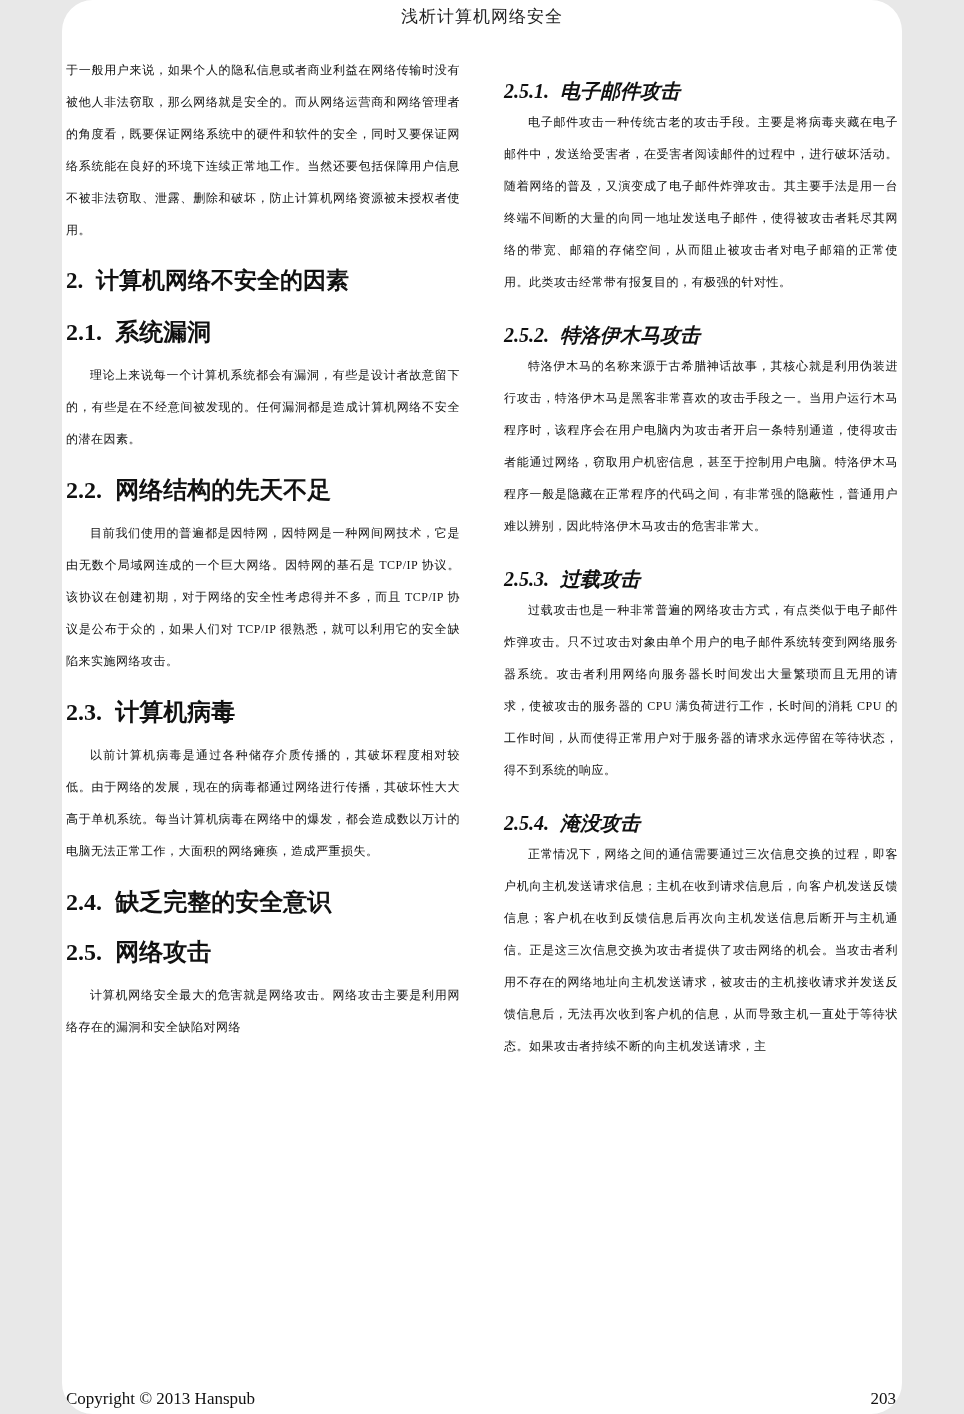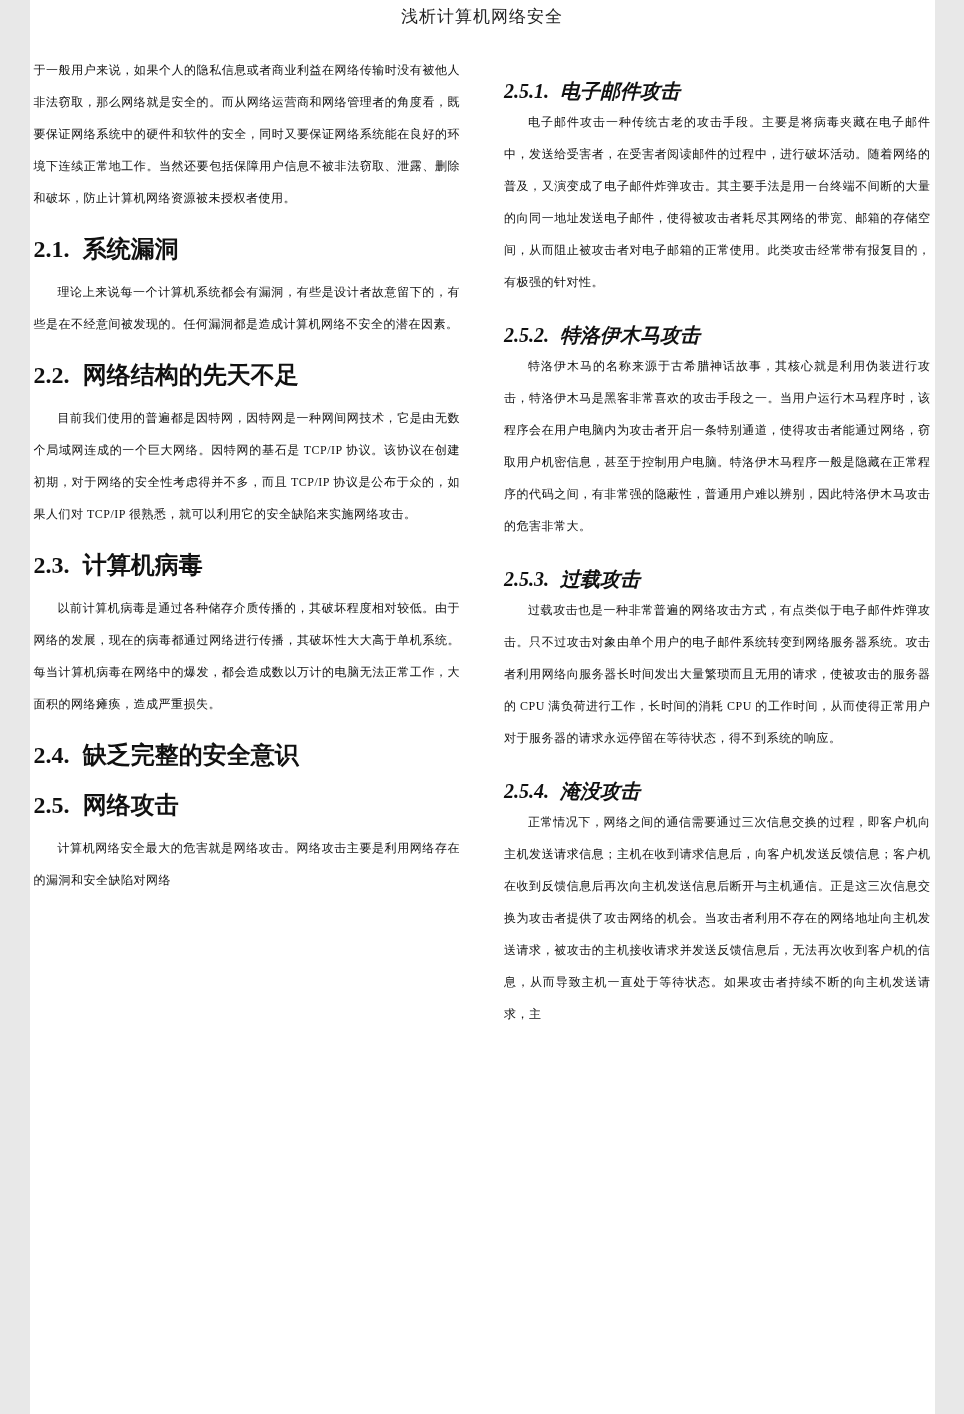--- a/index.html
+++ b/index.html
@@ -1,24 +1,25 @@
 <!DOCTYPE html>
 <html><head>
 <meta charset="utf-8">
 <style>
   html, body { margin: 0; padding: 0; background: #e8e8e8; }
   .page {
     position: relative;
-    width: 905px;
+    width: 840px;
     height: 1414px;
     margin: 0 auto;
     background: #ffffff;
     color: #111111;
     font-family: "Liberation Serif", "DejaVu Serif", serif;
     overflow: hidden;
+    border-radius: 31px;
   }
   .running-header {
     position: absolute;
     top: 6px;
     left: 0;
     right: 0;
     text-align: center;
     font-size: 17px;
     line-height: 22px;
     color: #222;
@@ -86,20 +87,23 @@
 
 <div class="page">
 
   <div class="running-header">浅析计算机网络安全</div>
 
   <div class="content">
 
     <div class="column">
       <p class="para">于一般用户来说，如果个人的隐私信息或者商业利益在网络传输时没有被他人非法窃取，那么网络就是安全的。而从网络运营商和网络管理者的角度看，既要保证网络系统中的硬件和软件的安全，同时又要保证网络系统能在良好的环境下连续正常地工作。当然还要包括保障用户信息不被非法窃取、泄露、删除和破坏，防止计算机网络资源被未授权者使用。</p>
 
+      <div class="h-sec">
+        <span class="h-num">2.</span><span>计算机网络不安全的因素</span>
+      </div>
 
       <div class="h-sub">
         <span class="h-num">2.1.</span><span>系统漏洞</span>
       </div>
       <p class="para indent">理论上来说每一个计算机系统都会有漏洞，有些是设计者故意留下的，有些是在不经意间被发现的。任何漏洞都是造成计算机网络不安全的潜在因素。</p>
 
       <div class="h-sub">
         <span class="h-num">2.2.</span><span>网络结构的先天不足</span>
       </div>
       <p class="para indent">目前我们使用的普遍都是因特网，因特网是一种网间网技术，它是由无数个局域网连成的一个巨大网络。因特网的基石是 TCP/IP 协议。该协议在创建初期，对于网络的安全性考虑得并不多，而且 TCP/IP 协议是公布于众的，如果人们对 TCP/IP 很熟悉，就可以利用它的安全缺陷来实施网络攻击。</p>
@@ -137,14 +141,18 @@
       <p class="para indent">过载攻击也是一种非常普遍的网络攻击方式，有点类似于电子邮件炸弹攻击。只不过攻击对象由单个用户的电子邮件系统转变到网络服务器系统。攻击者利用网络向服务器长时间发出大量繁琐而且无用的请求，使被攻击的服务器的 CPU 满负荷进行工作，长时间的消耗 CPU 的工作时间，从而使得正常用户对于服务器的请求永远停留在等待状态，得不到系统的响应。</p>
 
       <div class="h-subsub">
         <span class="h-num">2.5.4.</span><span>淹没攻击</span>
       </div>
       <p class="para indent">正常情况下，网络之间的通信需要通过三次信息交换的过程，即客户机向主机发送请求信息；主机在收到请求信息后，向客户机发送反馈信息；客户机在收到反馈信息后再次向主机发送信息后断开与主机通信。正是这三次信息交换为攻击者提供了攻击网络的机会。当攻击者利用不存在的网络地址向主机发送请求，被攻击的主机接收请求并发送反馈信息后，无法再次收到客户机的信息，从而导致主机一直处于等待状态。如果攻击者持续不断的向主机发送请求，主</p>
     </div>
 
   </div>
 
+  <div class="footer">
+    <span>Copyright © 2013 Hanspub</span>
+    <span>203</span>
+  </div>
 
 </div>
 
 </body></html>

